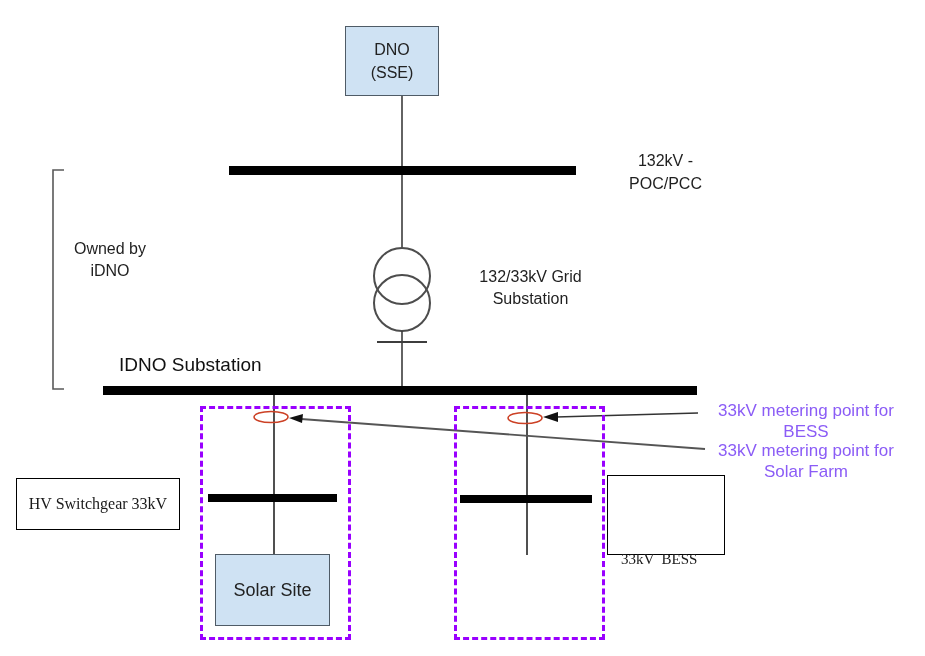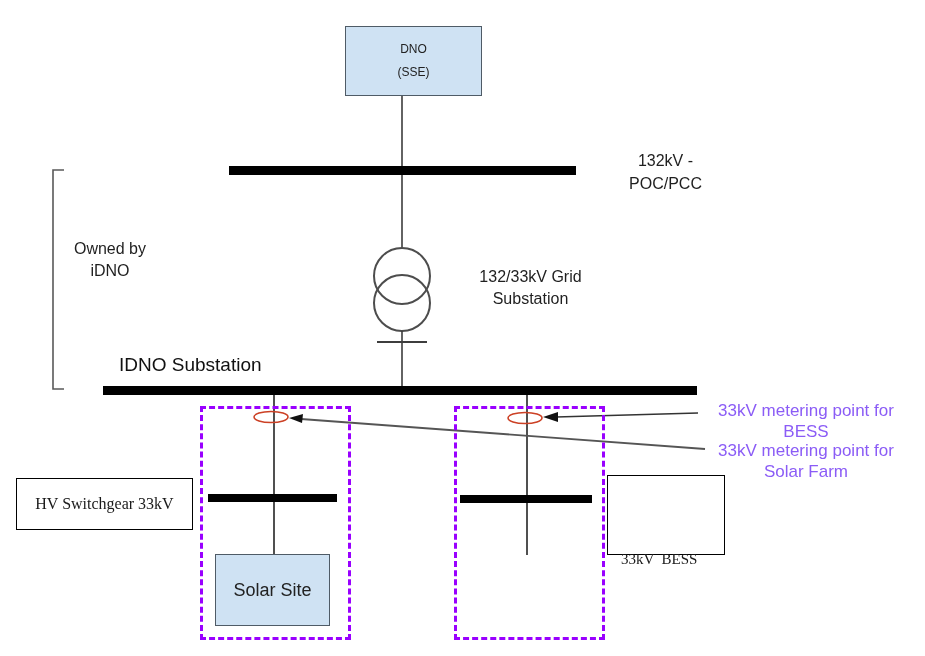--- a/index.html
+++ b/index.html
@@ -7,38 +7,38 @@
     position:relative;width:925px;height:656px;background:#ffffff;
     font-family:"Liberation Sans",sans-serif;color:#1f1f1f;overflow:hidden;
   }
   .layer{position:absolute;left:0;top:0;}
   .abs{position:absolute;box-sizing:border-box;}
   .node-box{
     background:#cfe2f3;border:1.6px solid #4f5b66;
     display:flex;flex-direction:column;align-items:center;justify-content:center;
     text-align:center;color:#222;
   }
-  .dno-box{left:345px;top:26px;width:137px;height:70px;font-size:12px;line-height:23px;}
+  .dno-box{left:345px;top:26px;width:94px;height:70px;font-size:16px;line-height:23px;}
   .site-box{font-size:18px;}
   .solar-box{left:215px;top:554px;width:115px;height:72px;}
   .bess-box{left:473px;top:555px;width:114px;height:72px;}
   .label{position:absolute;text-align:center;}
   .poc-label{left:588px;top:149px;width:155px;font-size:16px;line-height:23px;}
   .owned-label{left:58px;top:238px;width:104px;font-size:16px;line-height:22px;}
   .xfmr-label{left:453px;top:266px;width:155px;font-size:16px;line-height:22px;}
   .idno-label{left:119px;top:354px;width:200px;font-size:19px;text-align:left;color:#111;}
   .meter-label{width:212px;font-size:17px;line-height:21px;color:#8b5cf6;}
   .meter-bess{left:700px;top:400px;}
   .meter-solar{left:700px;top:440px;}
   .white-box{
     background:#ffffff;border:1.6px solid #000;
     font-family:"Liberation Serif",serif;color:#1a1a1a;
   }
   .hv-box{
-    left:16px;top:478px;width:177px;height:52px;font-size:16px;
+    left:16px;top:478px;width:164px;height:52px;font-size:16px;
     display:flex;align-items:center;justify-content:center;text-align:center;
   }
   .bess-sub-box{
     left:607px;top:475px;width:118px;height:80px;font-size:15px;
     padding:13px 0 0 13px;line-height:28px;white-space:pre;
   }
   .dashed-rect{
     position:absolute;border:3px dashed #9900ff;background:transparent;
   }
   .dash-left{left:200px;top:406px;width:145px;height:228px;}

